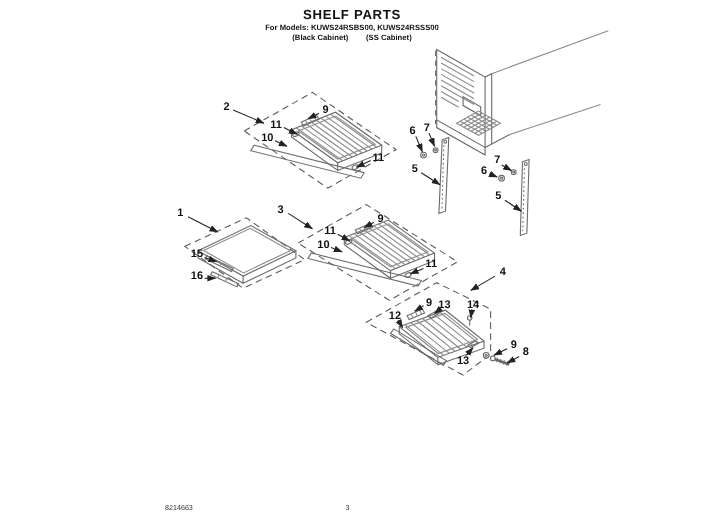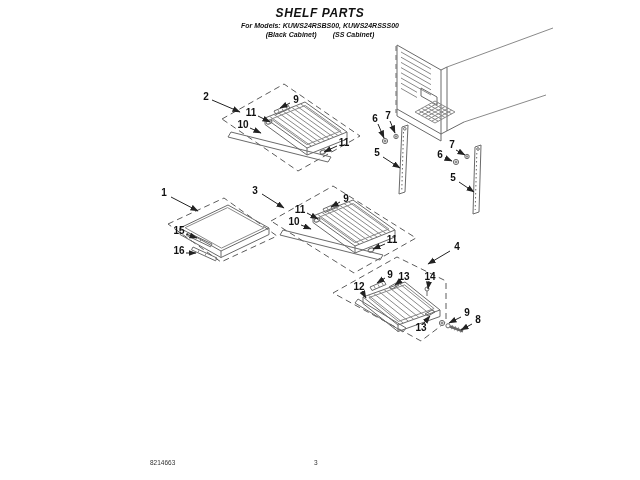--- a/index.html
+++ b/index.html
@@ -1,18 +1,18 @@
 <!DOCTYPE html>
 <html><head>
 <meta charset="utf-8">
 <style>
   html,body{margin:0;padding:0;background:#fff;}
   .page{position:relative;width:640px;height:480px;background:#fff;overflow:hidden;
         font-family:"Liberation Sans", sans-serif;color:#111;}
-  .hdr{position:absolute;top:7px;left:0;width:100%;text-align:center;line-height:1.1;font-style:italic;}
+  .hdr{position:absolute;top:7px;left:0;width:100%;text-align:center;line-height:1.1;}
   .hdr .title{font-size:12px;font-weight:bold;letter-spacing:.6px;}
   .hdr .models{font-size:7px;font-weight:bold;margin-top:2px;}
   .hdr .cabinets{font-size:7px;font-weight:bold;display:flex;justify-content:center;gap:16px;margin-top:1px;}
   .diagram{position:absolute;left:0;top:0;}
   .ftr-doc{position:absolute;left:150px;top:459px;font-size:6.5px;color:#333;}
   .ftr-pg{position:absolute;left:314px;top:459px;font-size:6.5px;color:#333;}
   svg .callout{font-size:10px;font-weight:bold;fill:#111;}
 </style>
 </head>
 <body>

